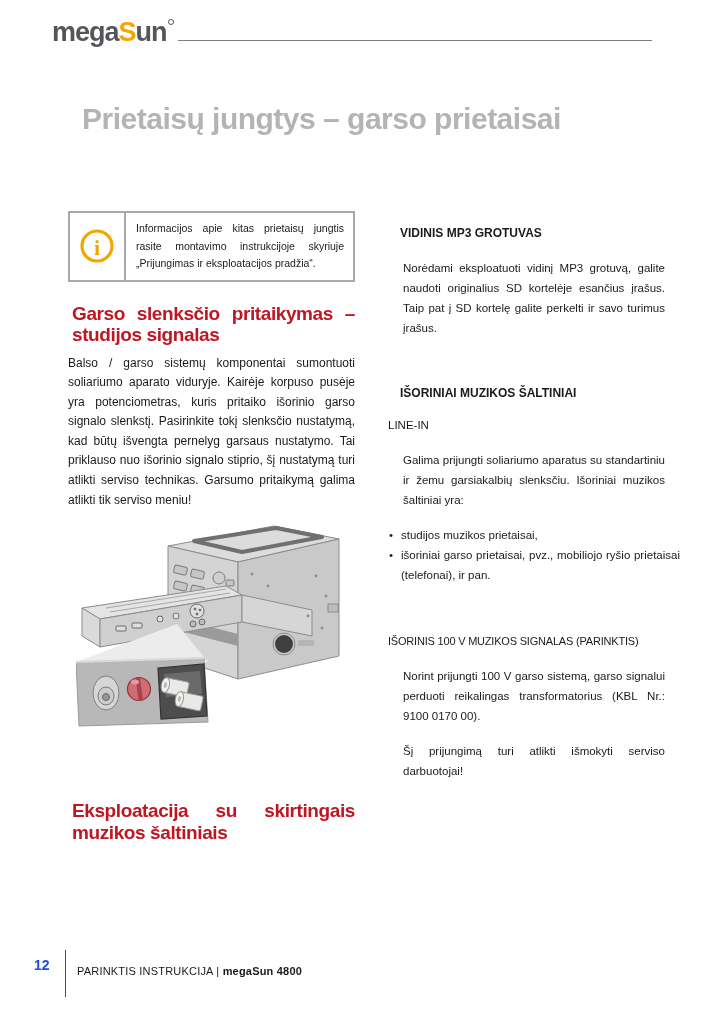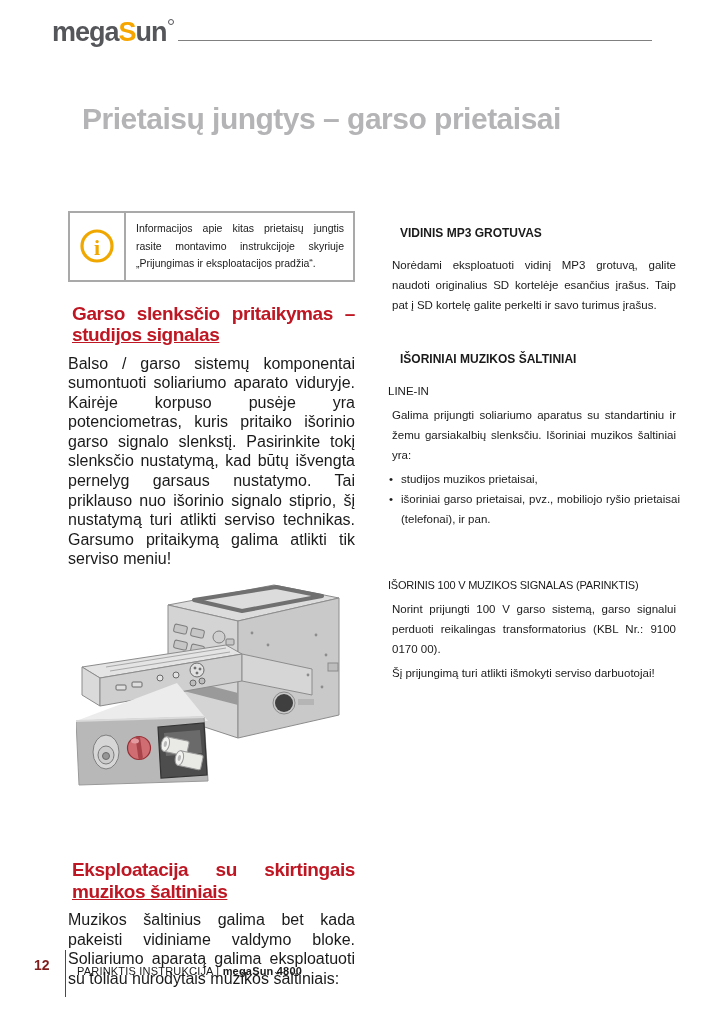--- a/index.html
+++ b/index.html
@@ -20,38 +20,38 @@
   .columns{position:absolute;left:68px;top:211px;width:612px;display:flex;}
   .col-left{width:287px;margin-right:33px;}
   .col-right{width:292px;font-size:11.5px;line-height:20px;}
   
   .infobox{border:2px solid #a9a9a9;display:flex;align-items:stretch;}
   .infobox-iconcell{width:54px;display:flex;align-items:center;justify-content:center;border-right:2px solid #a9a9a9;}
   .infobox-text{flex:1;padding:7px 9px 7px 10px;font-size:10.5px;line-height:17.5px;text-align:justify;}
   
   .red-heading{margin:21px 0 0 4px;color:#be1622;font-size:19px;font-weight:bold;line-height:21.5px;letter-spacing:-0.4px;}
   .red-heading .jline{text-align:justify;text-align-last:justify;}
-  .red-heading .jline:last-child{text-align-last:left;text-decoration:underline;}
-  
-  .body-par{margin:8px 0 0 0;font-size:16px;line-height:19.6px;text-align:justify;}
-  .col-right p{margin:4px;text-align:justify;}
+  .red-heading .jline:last-child{text-align-last:left;}
+  
+  .body-par{margin:8px 0 0 0;font-size:12px;line-height:19.6px;text-align:justify;}
+  .col-right p{margin:15px;text-align:justify;}
   .caps-bold{font-weight:bold;font-size:12px;line-height:20px;margin:12px;}
   .subhead{font-size:11.5px;line-height:20px;}
   .caps-reg{font-size:11px;letter-spacing:-0.2px;white-space:nowrap;line-height:20px;}
   .gap18{height:18px;} .gap46{height:46px;}
   
   .bullet-list{list-style:none;margin:0;padding:0;}
   .bullet-list li{position:relative;padding-left:13px;text-align:justify;}
   .bullet-list .bullet{position:absolute;left:1px;top:0;}
   
   .device-figure{margin:6px 0 0 8px;width:270px;height:212px;}
   .section2{margin-top:72px;}
   
   .footer{position:absolute;left:34px;top:950px;display:flex;align-items:flex-start;}
-  .page-num{font-size:14px;font-weight:bold;color:#7f1d1d;margin-top:7px;width:24px;}
+  .page-num{font-size:14px;font-weight:bold;color:#1d4ed8;margin-top:7px;width:24px;}
   .footer-sep{border-left:1px solid #4a4a4a;height:47px;margin:0 11px 0 7px;}
   .footer-text{margin-top:15px;font-size:11px;letter-spacing:0.2px;color:#1a1a1a;white-space:nowrap;}
   .footer-text b{font-weight:bold;}
 </style>
 </head>
 <body>
 
 <div class="page">
 
   <header class="masthead">
@@ -169,21 +169,20 @@
             <ellipse cx="103" cy="185.5" rx="4" ry="7.5" fill="#f2f2f0" stroke="#9a9a9a" stroke-width="1"></ellipse>
             <ellipse cx="103" cy="185.5" rx="1.6" ry="3" fill="#b9b9b9"></ellipse>
           </g>
         </svg>
       </figure>
 
       <h2 class="red-heading section2">
           <div class="jline">Eksploatacija su skirtingais</div>
           <div class="jline">muzikos šaltiniais</div>
         </h2>
-      <p class="body-par">Muzikos šaltinius galima bet kada pakeisti vidiniame valdymo bloke. Soliariumo aparatą galima eksploatuoti su toliau nurodytais muzikos šaltiniais:</p>
     </div>
 
     <div class="col-right">
       <h3 class="caps-bold">VIDINIS MP3 GROTUVAS</h3>
       <p>Norėdami eksploatuoti vidinį MP3 grotuvą, galite naudoti originalius SD kortelėje esančius įrašus. Taip pat į SD kortelę galite perkelti ir savo turimus įrašus.</p>
       <div class="gap18"></div>
 
       <h3 class="caps-bold">IŠORINIAI MUZIKOS ŠALTINIAI</h3>
       <div class="subhead">LINE-IN</div>
       <p>Galima prijungti soliariumo aparatus su standartiniu ir žemu garsiakalbių slenksčiu. Išoriniai muzikos šaltiniai yra:</p>

